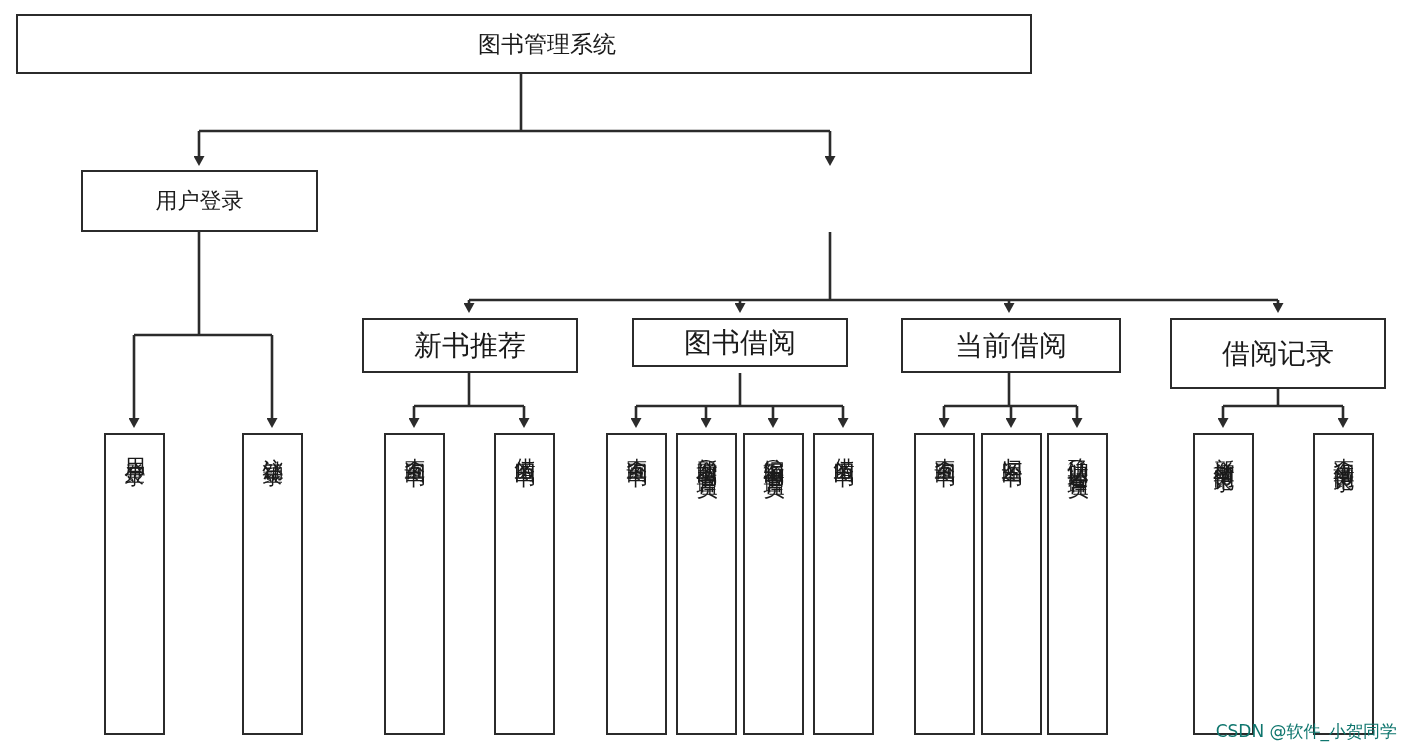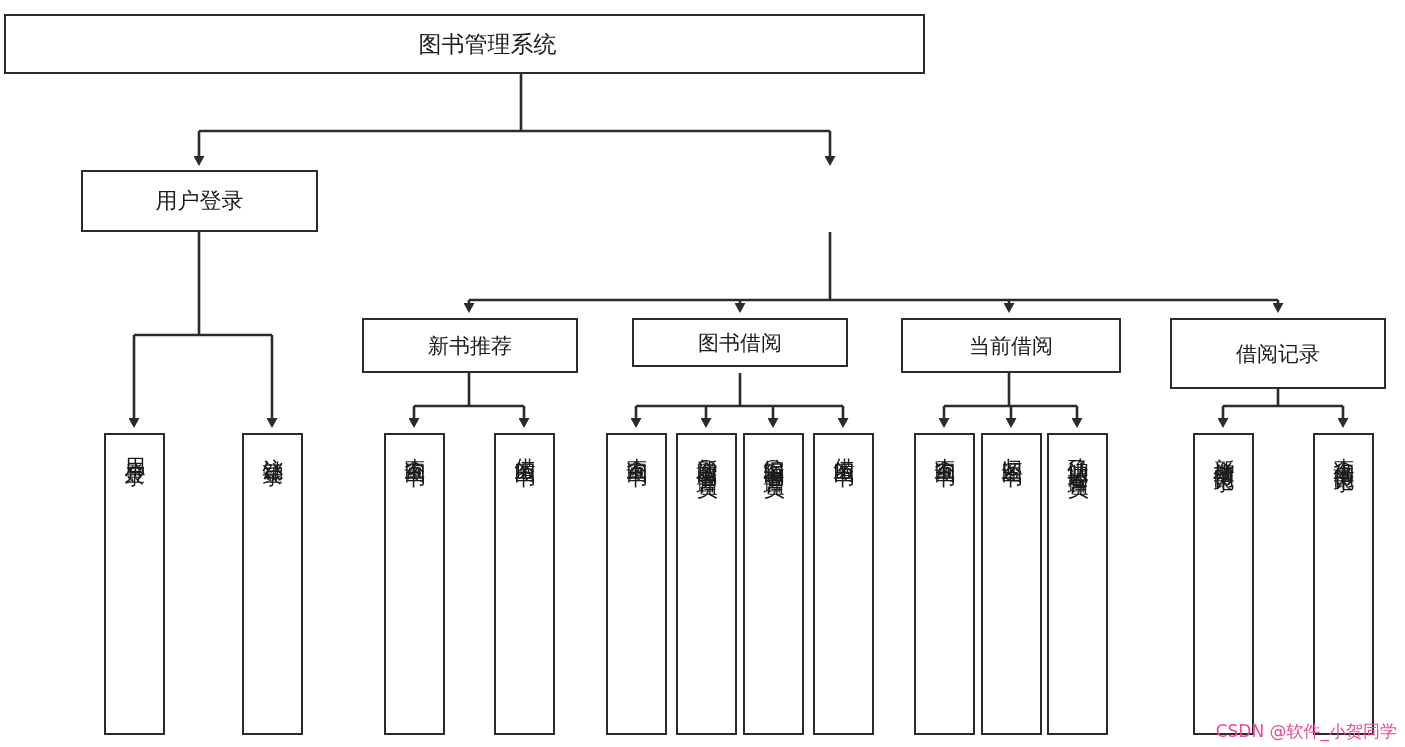--- a/index.html
+++ b/index.html
@@ -35,42 +35,42 @@
     color: #1a1a1a;
     z-index: 2;
   }
   .node.root {
     font-size: 23px;
   }
   .node.level2 {
     font-size: 22px;
   }
   .node.level3 {
-    font-size: 21px;
+    font-size: 28px;
     align-items: center;
   }
   .node.leaf {
     font-size: 21px;
     align-items: flex-start;
     justify-content: center;
     padding-top: 6px;
   }
   .vtext {
     writing-mode: vertical-rl;
     text-orientation: upright;
     letter-spacing: 3px;
     line-height: 1;
     white-space: nowrap;
   }
   .watermark {
     position: absolute;
     right: 8px;
     bottom: 4px;
     font-size: 17px;
-    color: #ec4899;
+    color: #0f766e;
     z-index: 3;
     white-space: nowrap;
   }
 </style>
 </head>
 <body>
 
 <div id="canvas">
 
   <svg id="wires" viewBox="0 0 1405 747" xmlns="http://www.w3.org/2000/svg">
@@ -119,21 +119,21 @@
       <path d="M1011,406 L1011,419" marker-end="url(#arrow)"></path>
       <path d="M1077,406 L1077,419" marker-end="url(#arrow)"></path>
 
       <path d="M1278,373 L1278,406"></path>
       <path d="M1223,406 L1343,406"></path>
       <path d="M1223,406 L1223,419" marker-end="url(#arrow)"></path>
       <path d="M1343,406 L1343,419" marker-end="url(#arrow)"></path>
     </g>
   </svg>
 
-  <div class="node root" style="left:4px; top:14px; width:921px; height:60px;padding-left:46px;">
+  <div class="node root" style="left:16px; top:14px; width:1016px; height:60px;padding-left:46px;">
     <span>图书管理系统</span>
   </div>
 
   <div class="node level2" style="left:81px; top:170px; width:237px; height:62px;">
     <span>用户登录</span>
   </div>
 
   <div class="node level3" style="left:362px; top:318px; width:216px; height:55px;">
     <span>新书推荐</span>
   </div>

